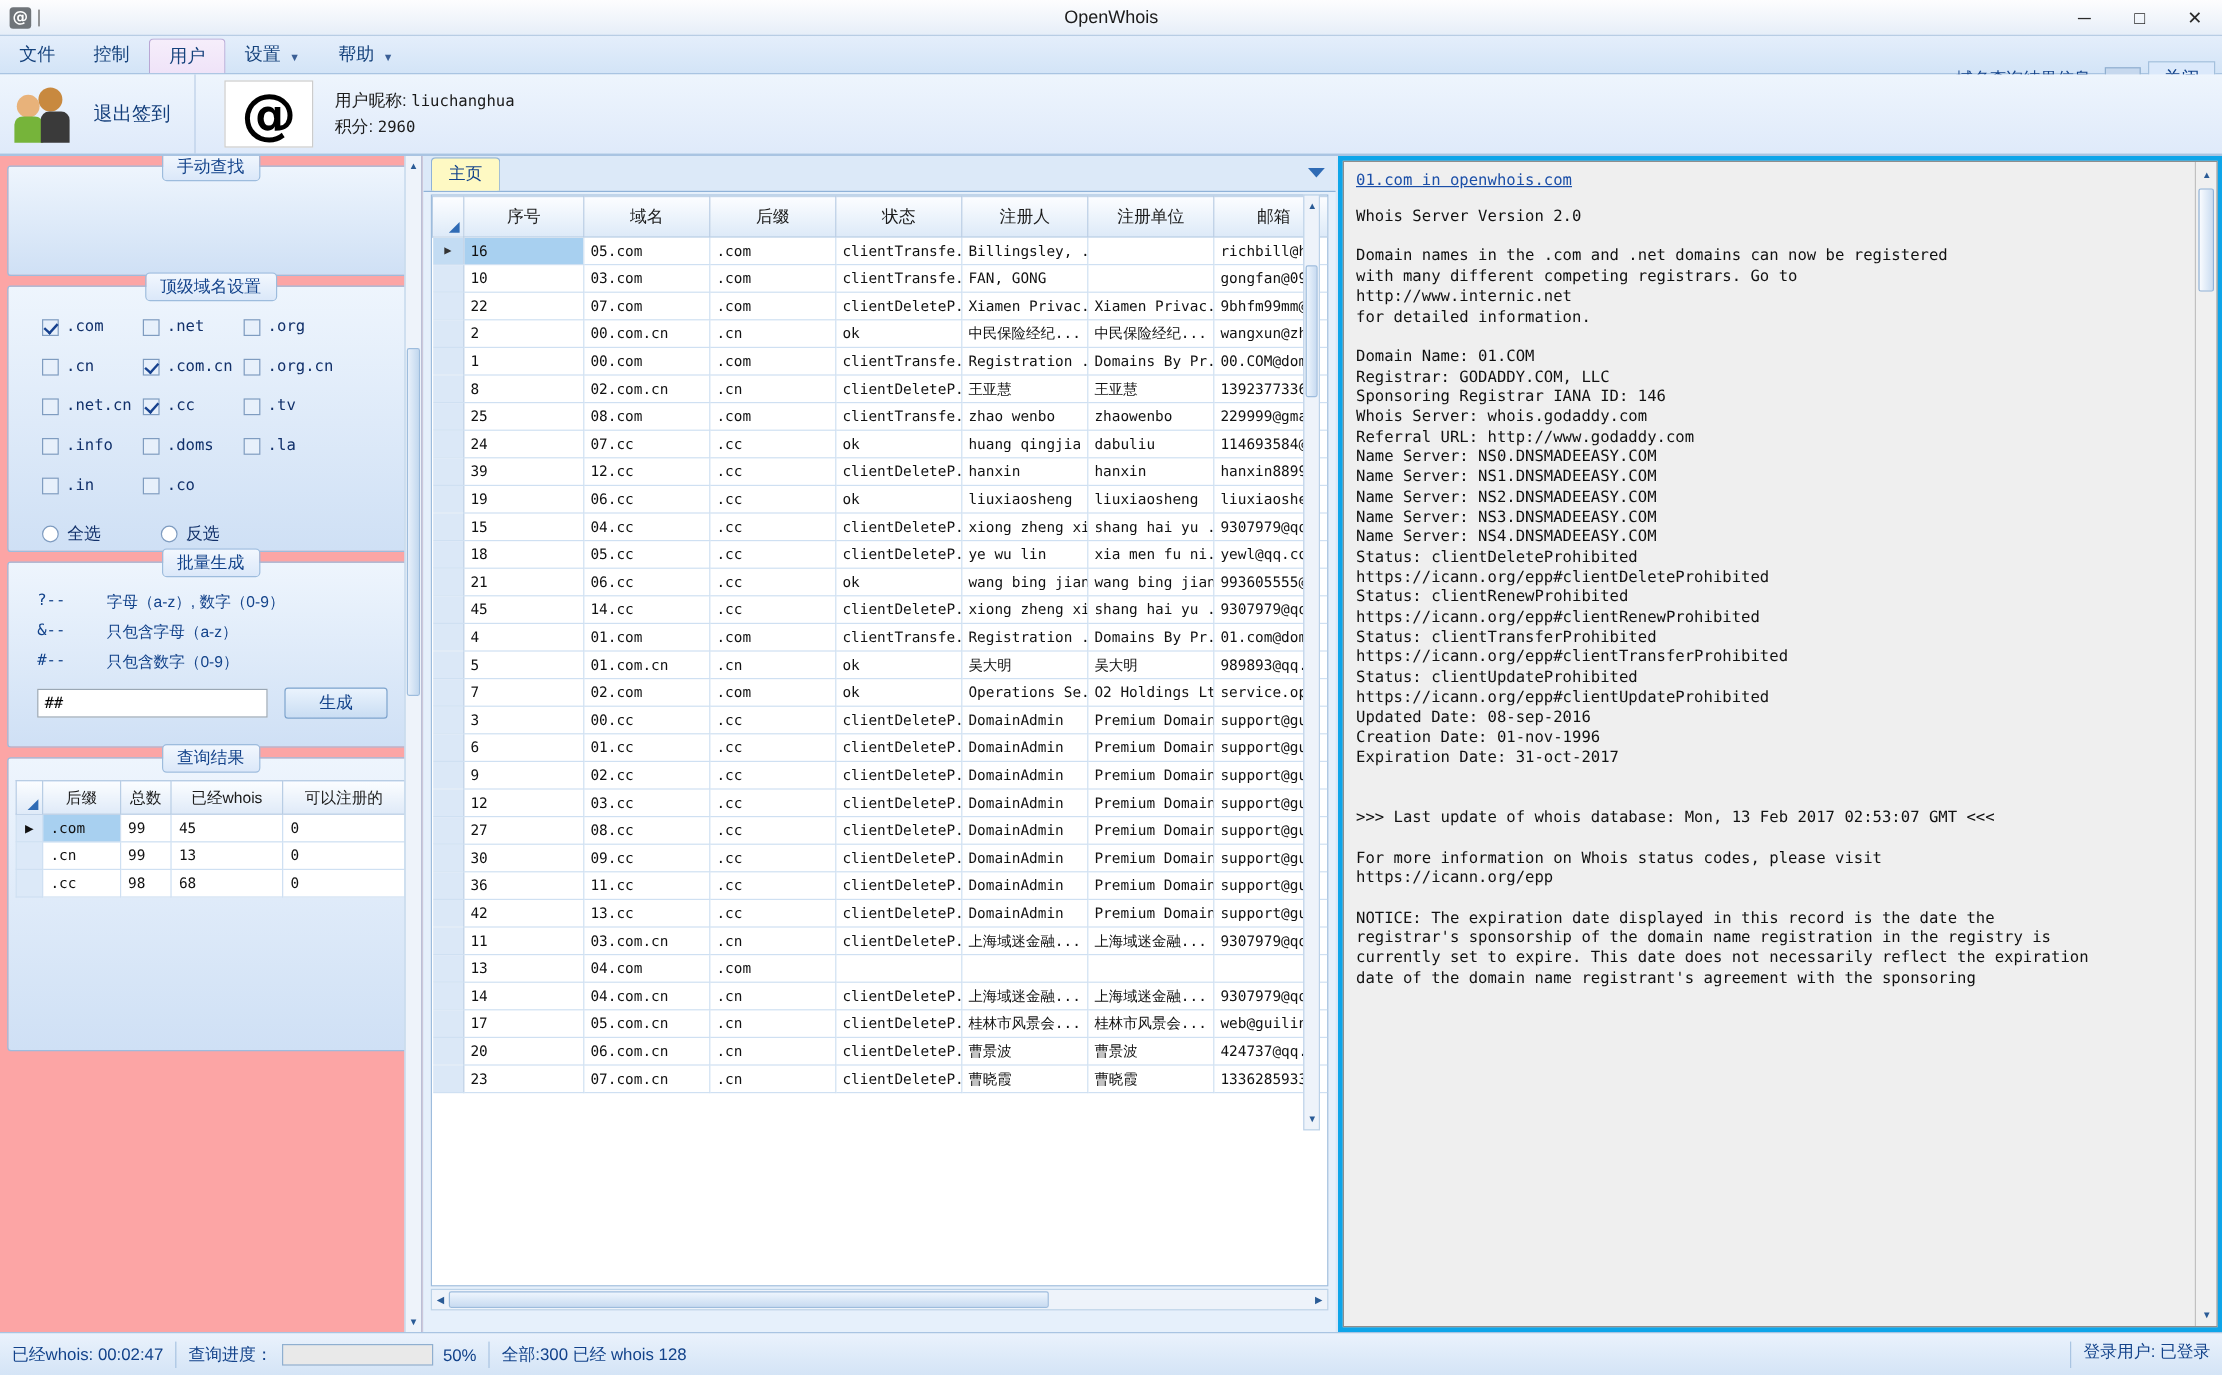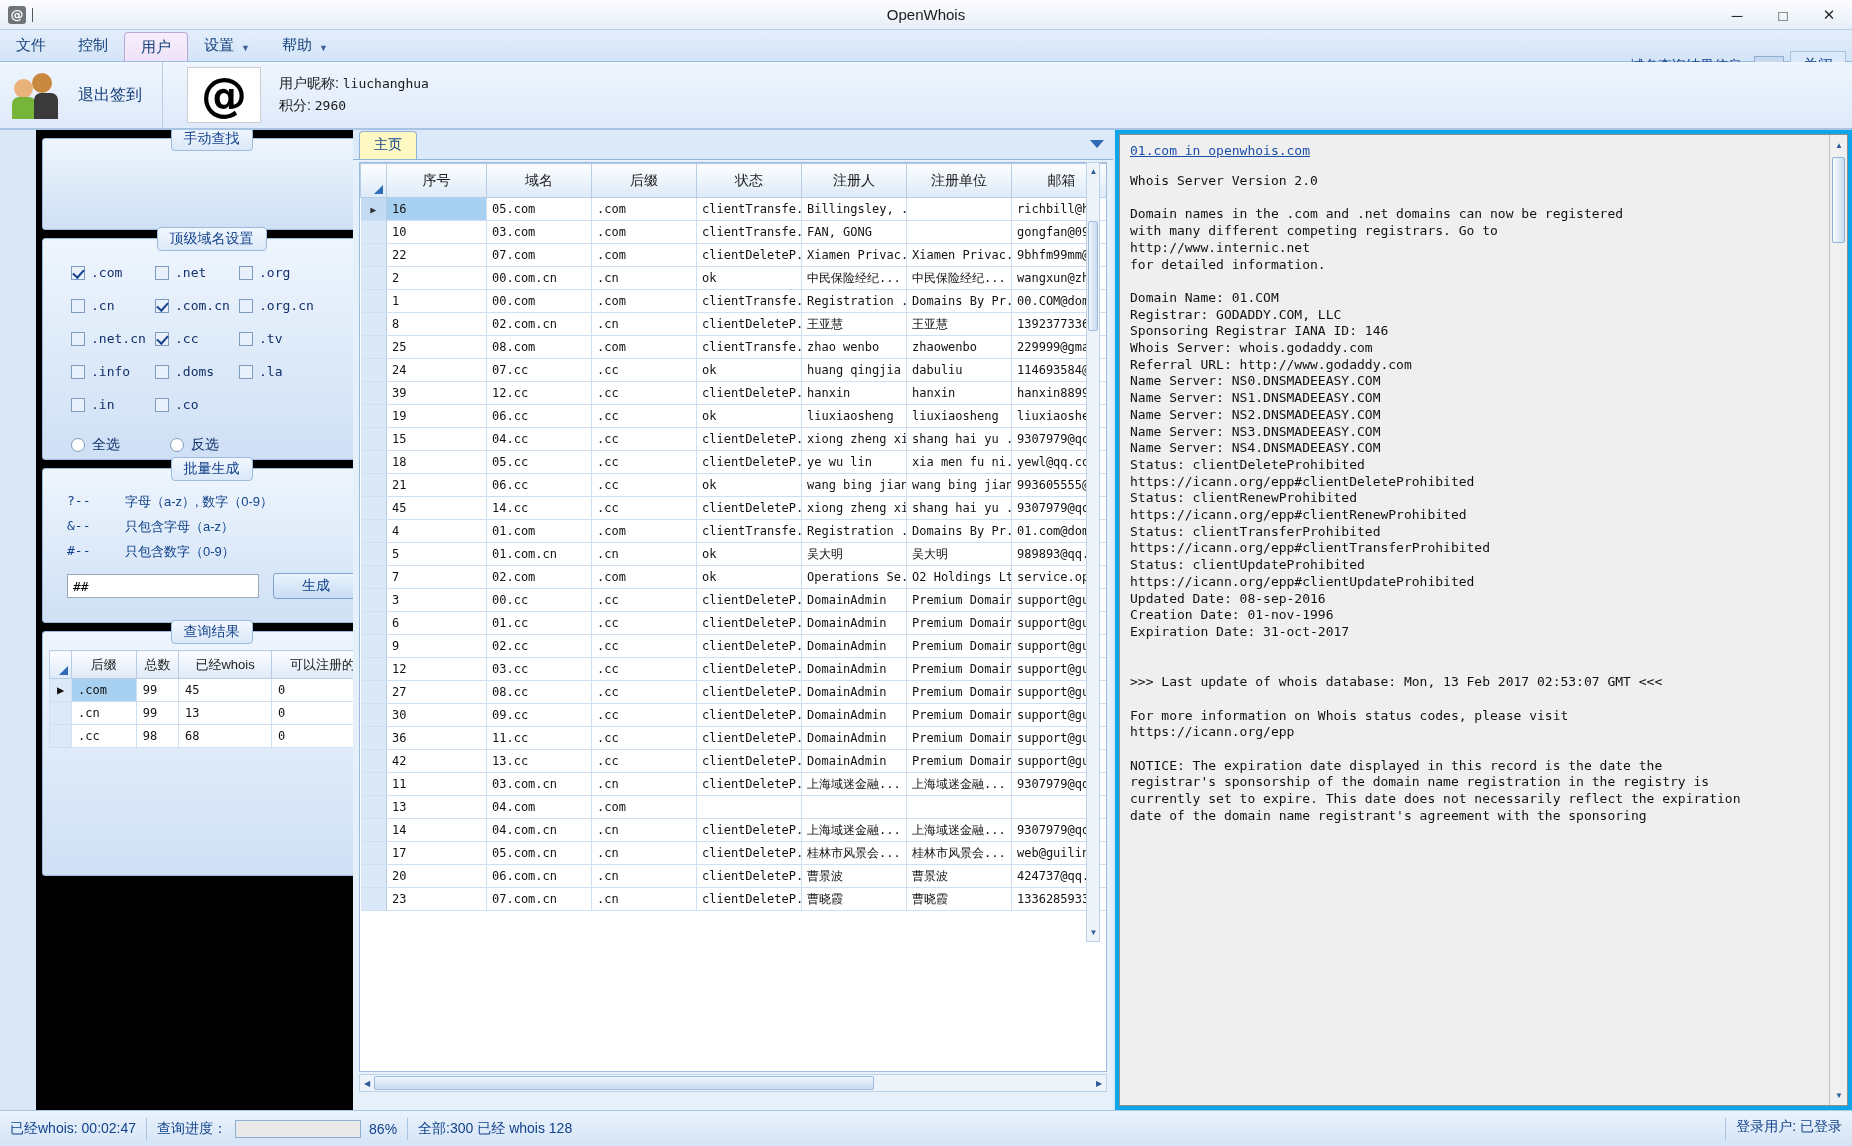--- a/index.html
+++ b/index.html
@@ -87,23 +87,22 @@
     font-size:46px;font-weight:bold;color:#000;font-family:"DejaVu Sans",sans-serif;
     line-height:1;
   }
   .uinfo { margin-left:18px; font-size:14px; color:#1a1a1a; }
   .uinfo div { margin:4px 0; font-family:"Liberation Sans",sans-serif; }
   .uinfo .mono { font-family:"DejaVu Sans Mono", monospace; font-size:13px; }
 
   
   .leftpanel {
     position:absolute; left:0; top:130px; width:352px; height:980px;
-    background:#000000; border-right:1px solid #a9c4e2;
+    background:#fca5a5; border-right:1px solid #a9c4e2;
     overflow:hidden;
-    margin-left:36px;
   }
   .groupbox {
     position:relative; margin:8px 6px; border:1px solid #9dbcdd; border-radius:3px;
     background: linear-gradient(to bottom,#eef5fd 0%, #cfe0f5 100%);
   }
   .gb-title {
     position:absolute; top:-12px; left:50%; transform:translateX(-50%);
     background: linear-gradient(to bottom,#f2f7fe,#dbe8f9);
     border:1px solid #9dbcdd; border-radius:4px;
     padding:2px 12px; font-size:14px; color:#12428a; white-space:nowrap;
@@ -908,21 +907,21 @@
 <div class="statusbar">
   <div class="sb-sec">
     <span>已经whois: 00:02:47</span>
   </div>
   <div class="sb-divider"></div>
   <div class="sb-sec">
     <span>查询进度：</span>
     <span class="progress-outer">
       <span class="progress-fill" id="progress-fill" style="width: 43%;"></span>
     </span>
-    <span>86%</span>
+    <span>50%</span>
   </div>
   <div class="sb-divider"></div>
   <div class="sb-sec">
     <span>全部:300  已经 whois 128</span>
   </div>
   <div class="sb-right">
     <span class="sb-divider"></span>
     <span class="sb-sec">登录用户: 已登录</span>
   </div>
 </div>

